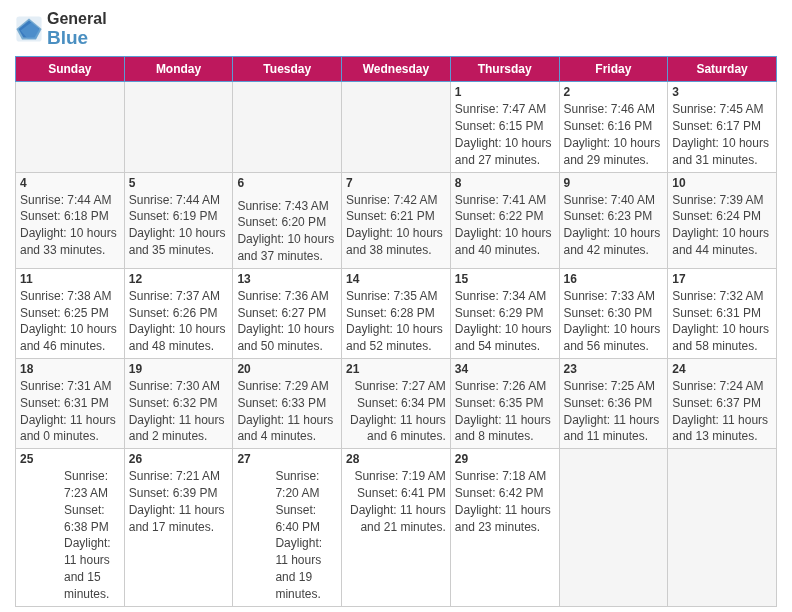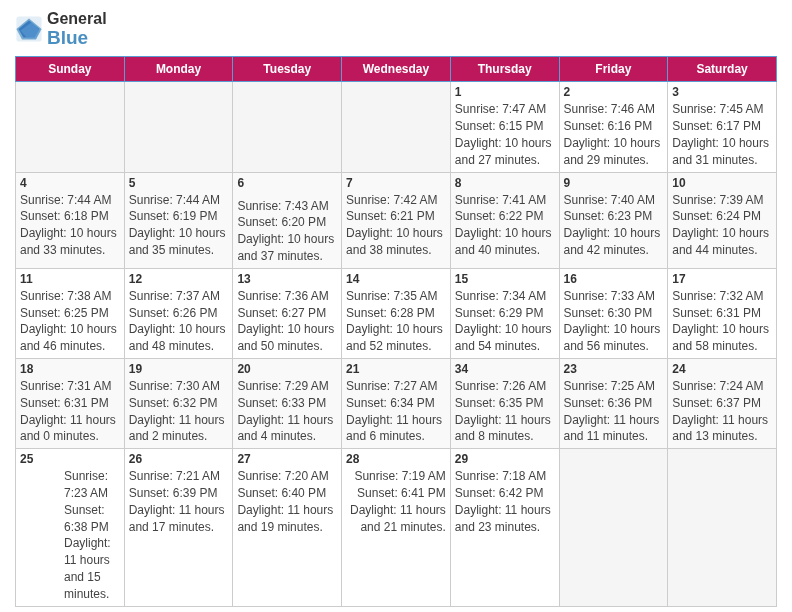--- a/index.html
+++ b/index.html
@@ -271,21 +271,21 @@
           </td>
           <td>
             <span class="day-number">20</span>
             <div class="day-info" style="white-space: pre-line;">Sunrise: 7:29 AM
 Sunset: 6:33 PM
 Daylight: 11 hours
 and 4 minutes.</div>
           </td>
           <td>
             <span class="day-number">21</span>
-            <div class="day-info" style="white-space: pre-line;">Sunrise: 7:27 AM
+            <div class="day-info" style="white-space: pre-line; text-align: right;">Sunrise: 7:27 AM
 Sunset: 6:34 PM
 Daylight: 11 hours
 and 6 minutes.</div>
           </td>
           <td>
             <span class="day-number">34</span>
             <div class="day-info" style="white-space: pre-line;">Sunrise: 7:26 AM
 Sunset: 6:35 PM
 Daylight: 11 hours
 and 8 minutes.</div>
@@ -315,21 +315,21 @@
           </td>
           <td>
             <span class="day-number">26</span>
             <div class="day-info" style="white-space: pre-line;">Sunrise: 7:21 AM
 Sunset: 6:39 PM
 Daylight: 11 hours
 and 17 minutes.</div>
           </td>
           <td>
             <span class="day-number">27</span>
-            <div class="day-info" style="white-space: pre-line;">Sunrise: 7:20 AM
+            <div class="day-info" style="white-space: pre-line; margin-left: 38px;">Sunrise: 7:20 AM
 Sunset: 6:40 PM
 Daylight: 11 hours
 and 19 minutes.</div>
           </td>
           <td>
             <span class="day-number">28</span>
             <div class="day-info" style="white-space: pre-line; text-align: right;">Sunrise: 7:19 AM
 Sunset: 6:41 PM
 Daylight: 11 hours
 and 21 minutes.</div>

